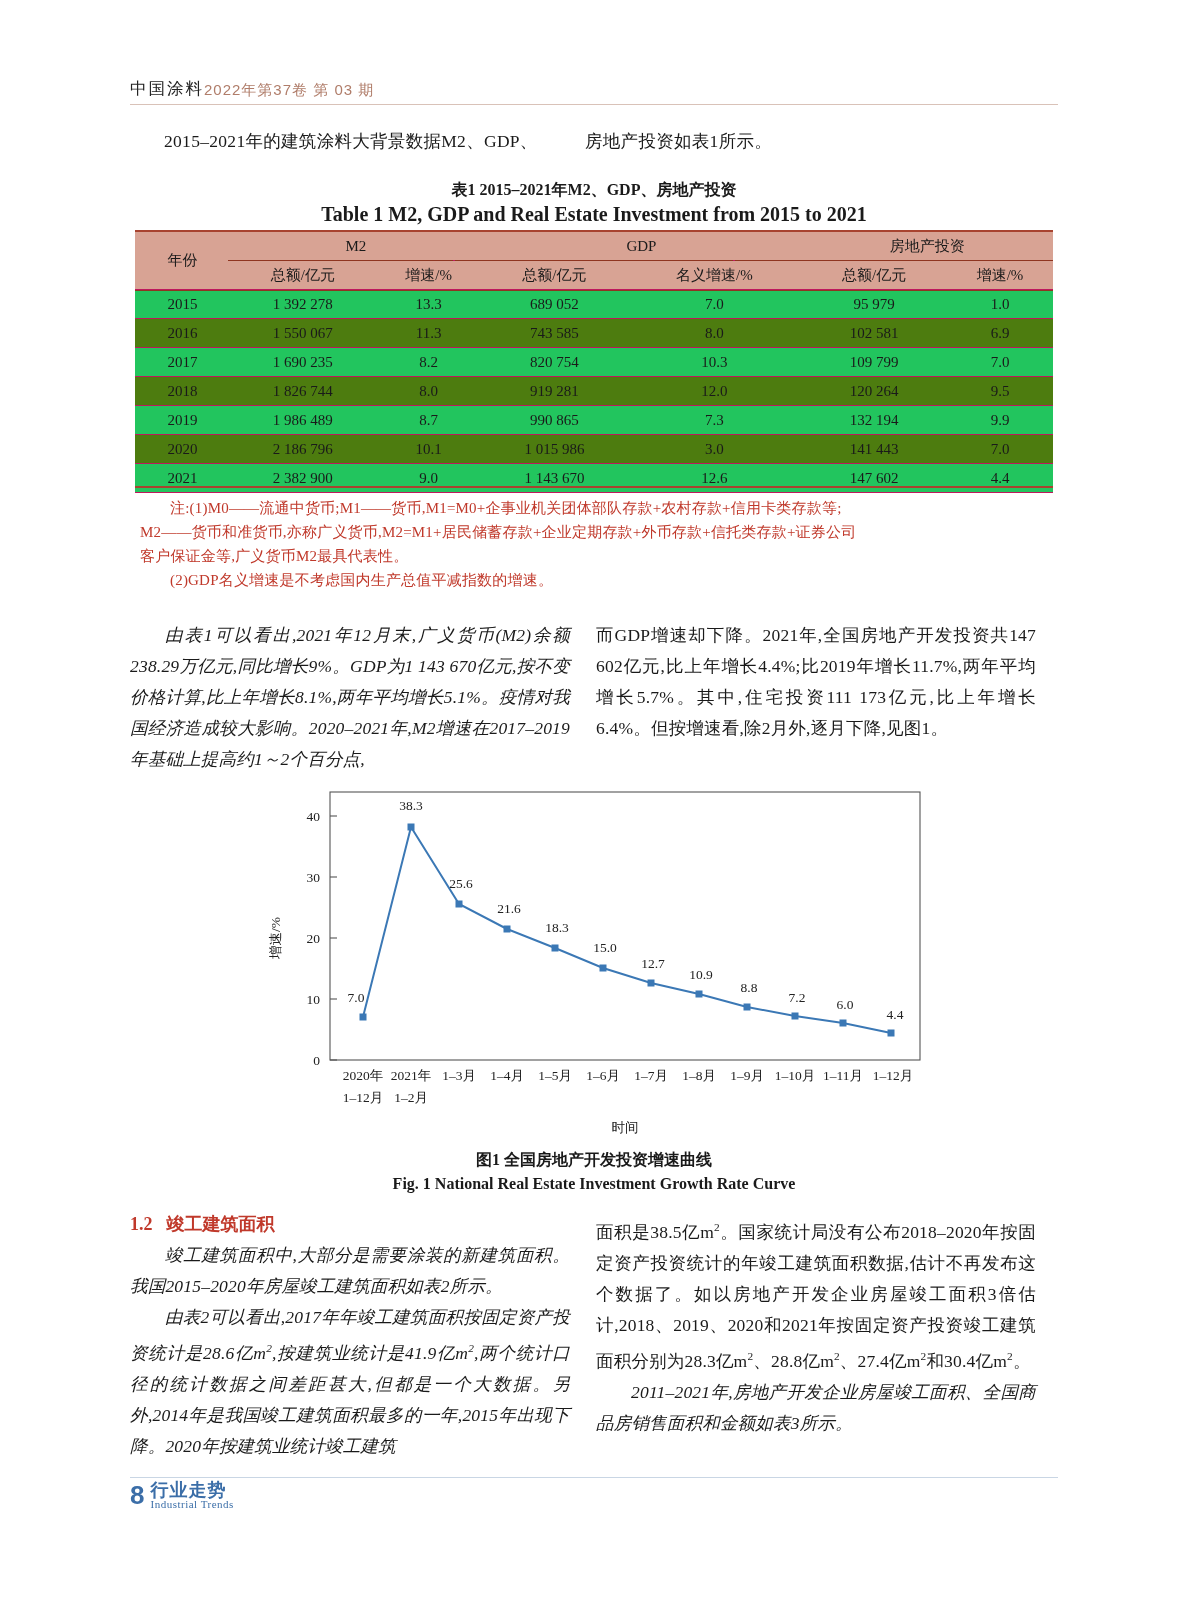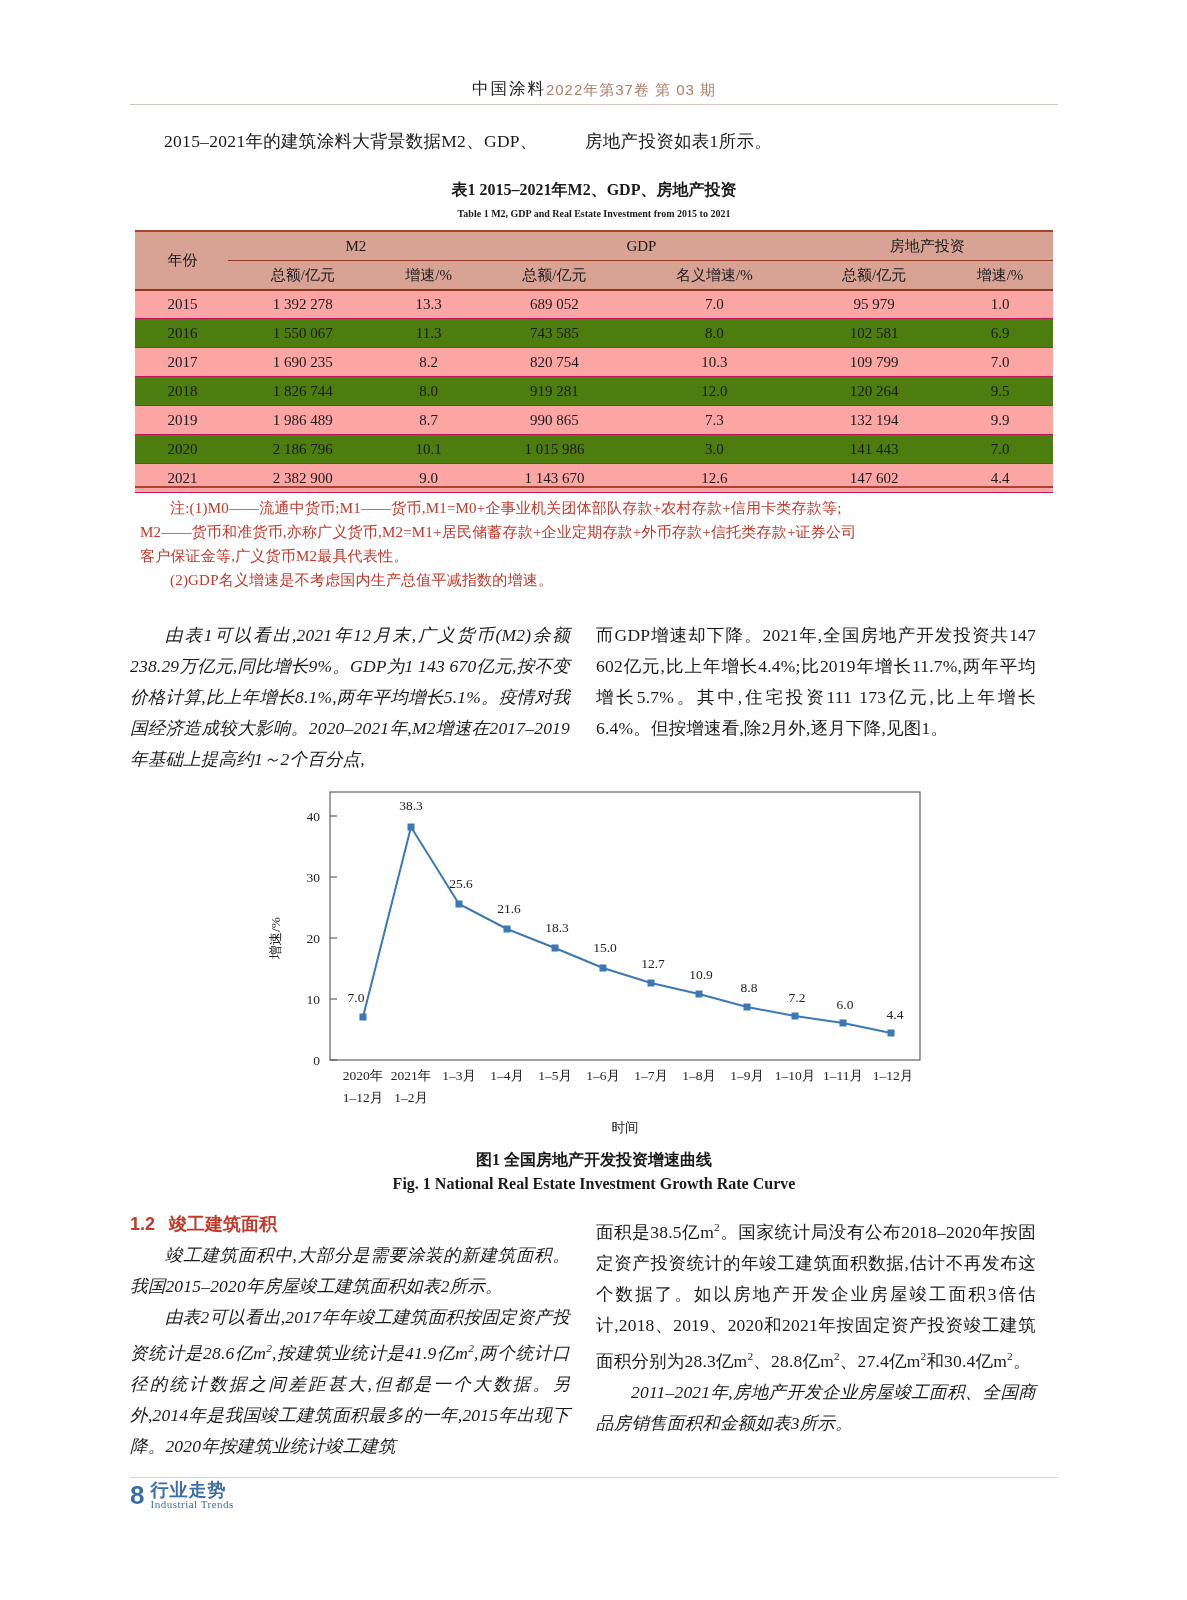--- a/index.html
+++ b/index.html
@@ -13,21 +13,21 @@
   }
   .page {
     position:absolute;
     left:0; top:0;
     width:1187px; height:1600px;
   }
   
   .hdr {
     position:absolute;
     left:130px; top:78px; width:928px;
-    display:flex; justify-content:center; align-items:flex-end;
+    display:flex; justify-content:flex-start; align-items:flex-end;
     font-size:16px;
   }
   .hdr-left { font-family:"Liberation Sans", sans-serif; color:#222; letter-spacing:2px; font-size:16.5px;}
   .hdr-right { color:#b07d6a; font-family:"Liberation Sans", sans-serif; font-size:15px; letter-spacing:1px;}
   .hdr-rule {
     position:absolute; left:130px; top:104px; width:928px; height:1px;
     background:#d9c2b8;
   }
   
   .intro {
@@ -37,41 +37,41 @@
   }
   .intro .i1 { display:inline-block; text-indent:34px; width:455px;}
   .intro .i2 { display:inline-block; width:460px; }
   
   .tbl-cap {
     position:absolute; left:130px; top:178px; width:928px;
     text-align:center;
     font-size:16px; font-weight:bold;
     line-height:24px;
   }
-  .tbl-cap .en { font-size:10px; }
+  .tbl-cap .en { font-size:20px; }
   
   table.main {
     position:absolute; left:135px; top:232px;
     width:918px;
     border-collapse:collapse;
     font-size:15px;
     font-family:"Liberation Serif", serif;
   }
   table.main td, table.main th {
     border:0;
     text-align:center;
     padding:0;
     height:28px;
     font-weight:normal;
   }
   .hrow1 td, .hrow2 td { background:#d8a394; font-weight:bold; font-size:15px;}
   .hrow1 td { height:30px; }
   .hrow2 td { height:28px; }
   tr.band td { background:#4d7c0f; }
-  tr.plain td { background:#fca5a5; }
+  tr.plain td { background:#22c55e; }
   table.main tr td { border-bottom:1px solid #be185d; }
   .yearcell { width:95px; }
   .topline {
     position:absolute; left:135px; top:230px; width:918px; height:2px; background:#a8432f;
   }
   .botline {
     position:absolute; left:135px; top:486px; width:918px; height:2px; background:#a8432f;
   }
   .mini-rule {
     position:absolute; height:1px; background:#7a2a18;
@@ -102,21 +102,21 @@
     position:absolute; left:250px; top:780px; width:700px; height:370px;
   }
   .fig-cap {
     position:absolute; left:130px; top:1148px; width:928px;
     text-align:center; font-size:16px; font-weight:bold; line-height:24px;
   }
   
   .sec-head {
     position:absolute; left:130px; top:1212px;
     color:#c0392b; font-weight:bold; font-size:18px;
-    font-family:Liberation Sans, sans-serif;
+    font-family:Liberation Serif, serif;
   }
   .sec-head .num { margin-right:14px; }
   .colL2 { left:130px; top:1240px; width:440px; }
   .colR2 { left:596px; top:1212px; width:440px; }
   
   .footer {
     position:absolute; left:130px; top:1480px; width:400px;
     display:flex; align-items:flex-end;
   }
   .footer .pg {

